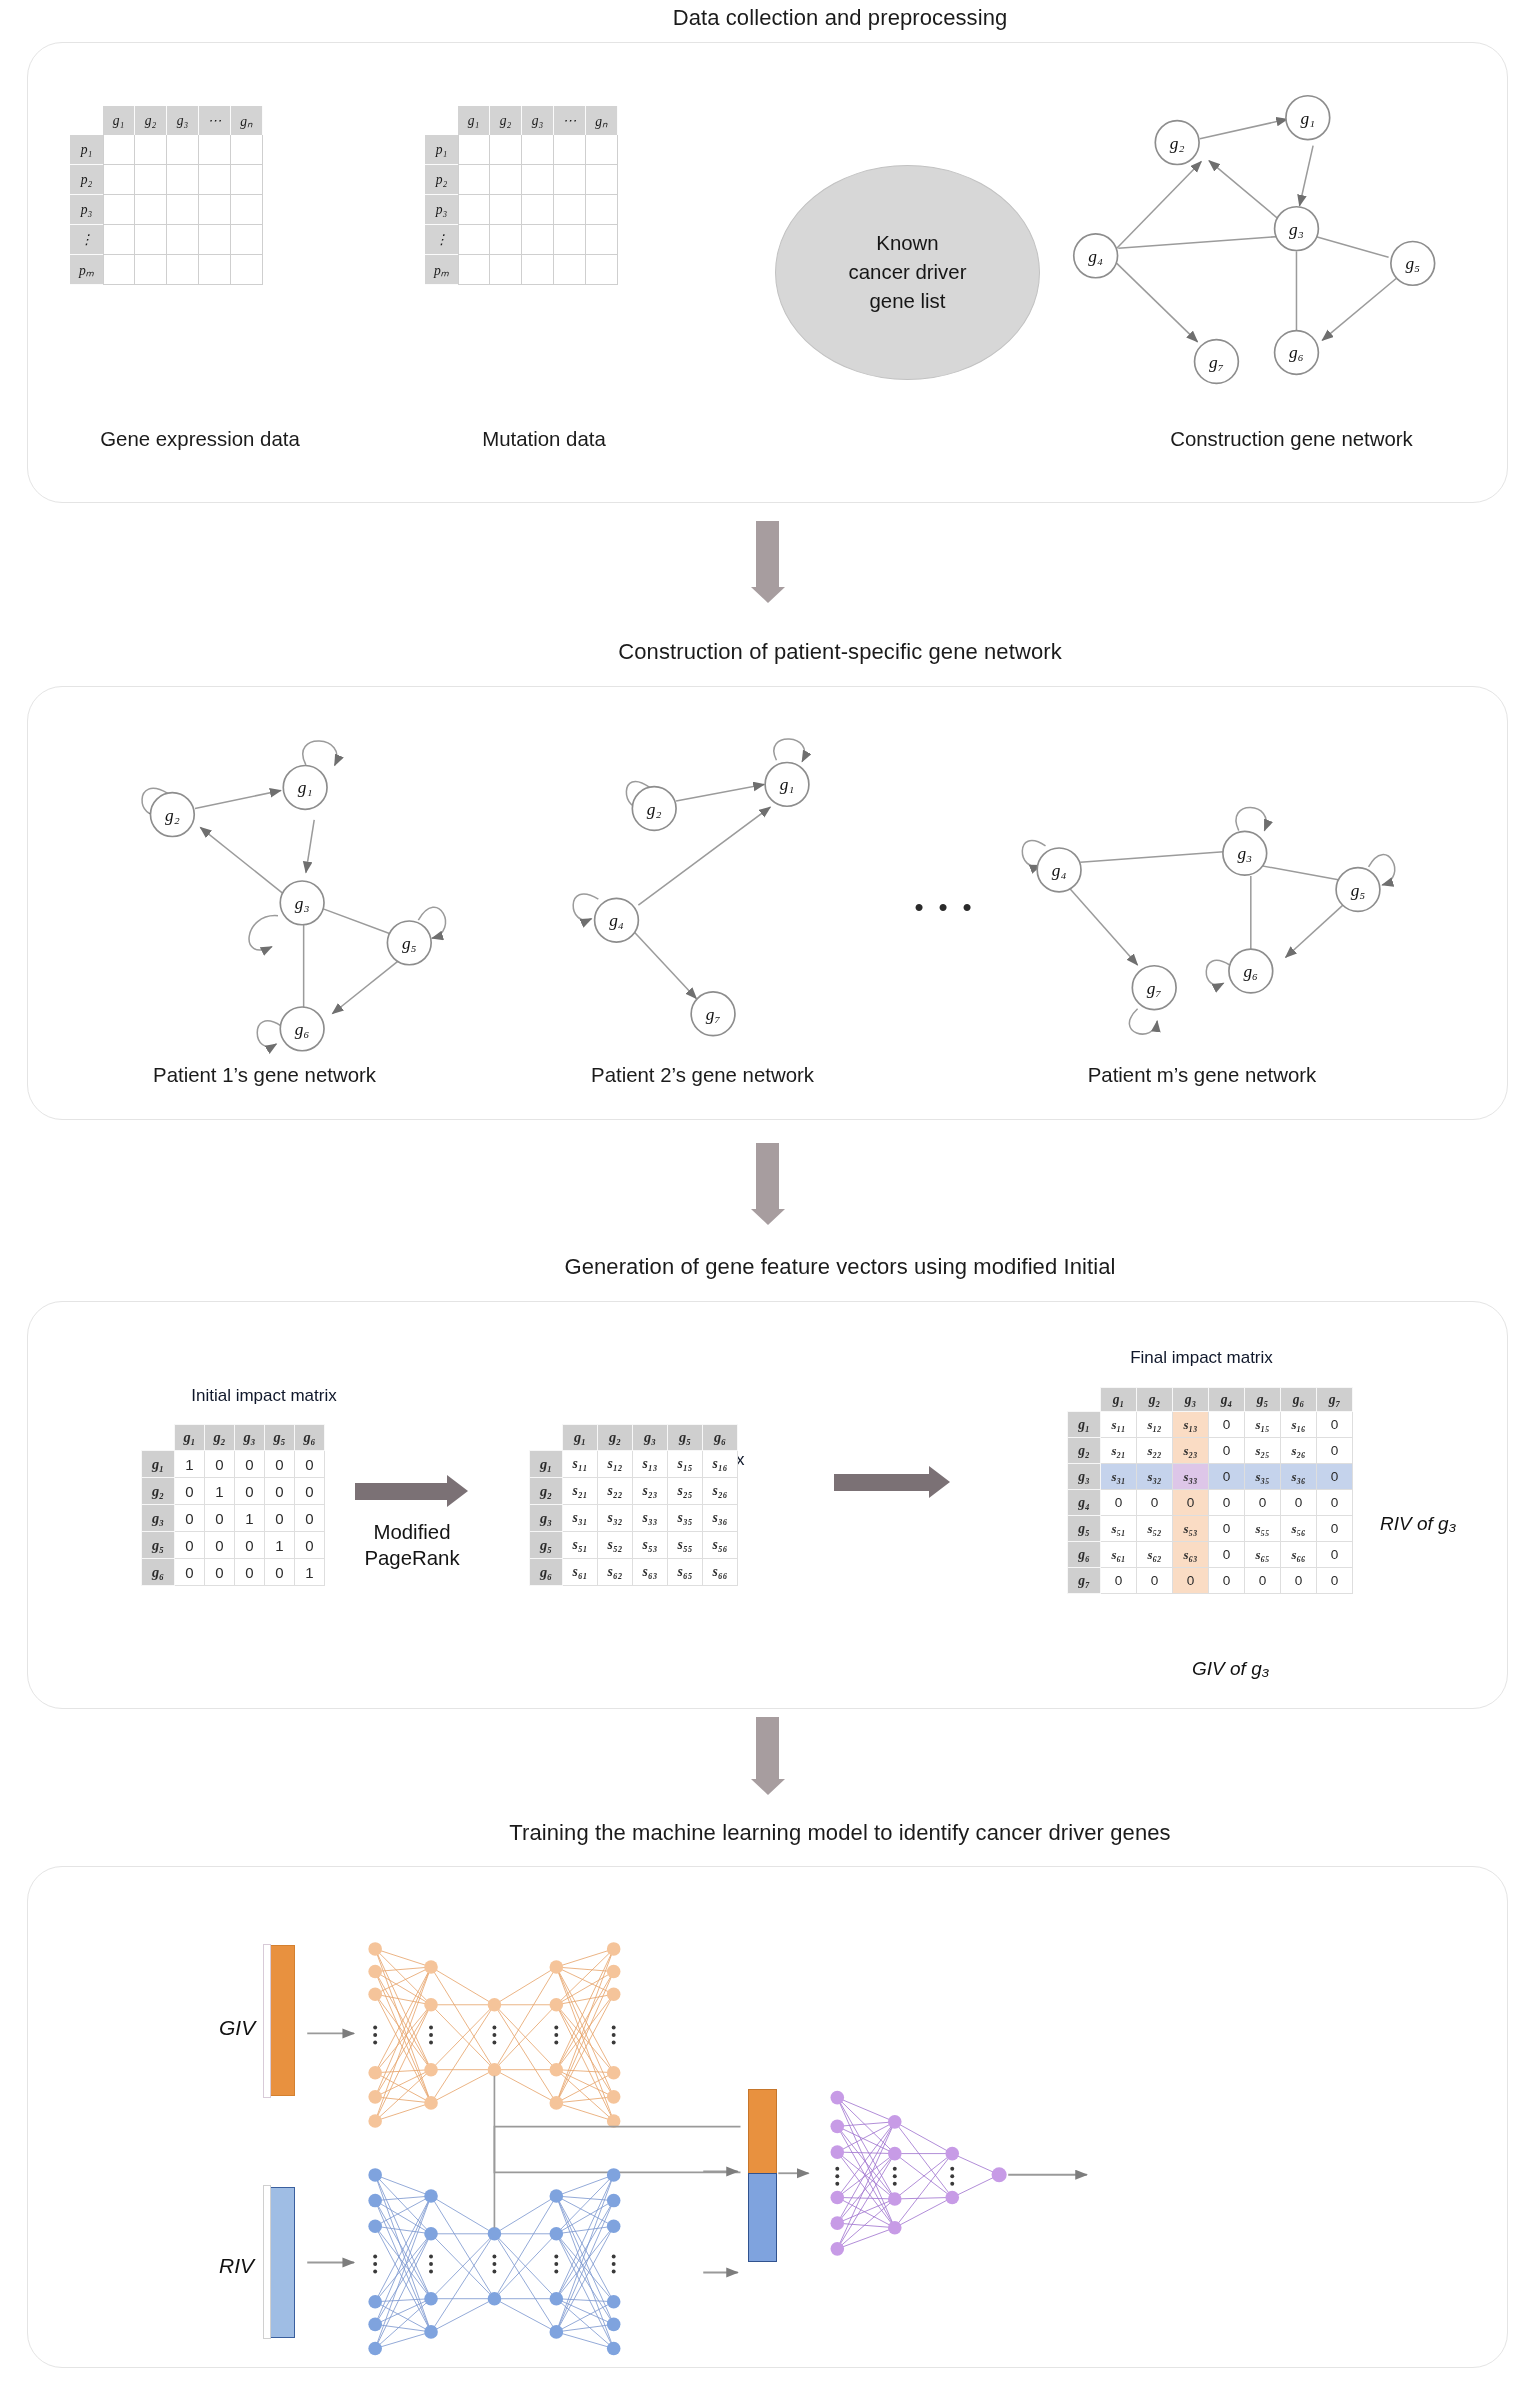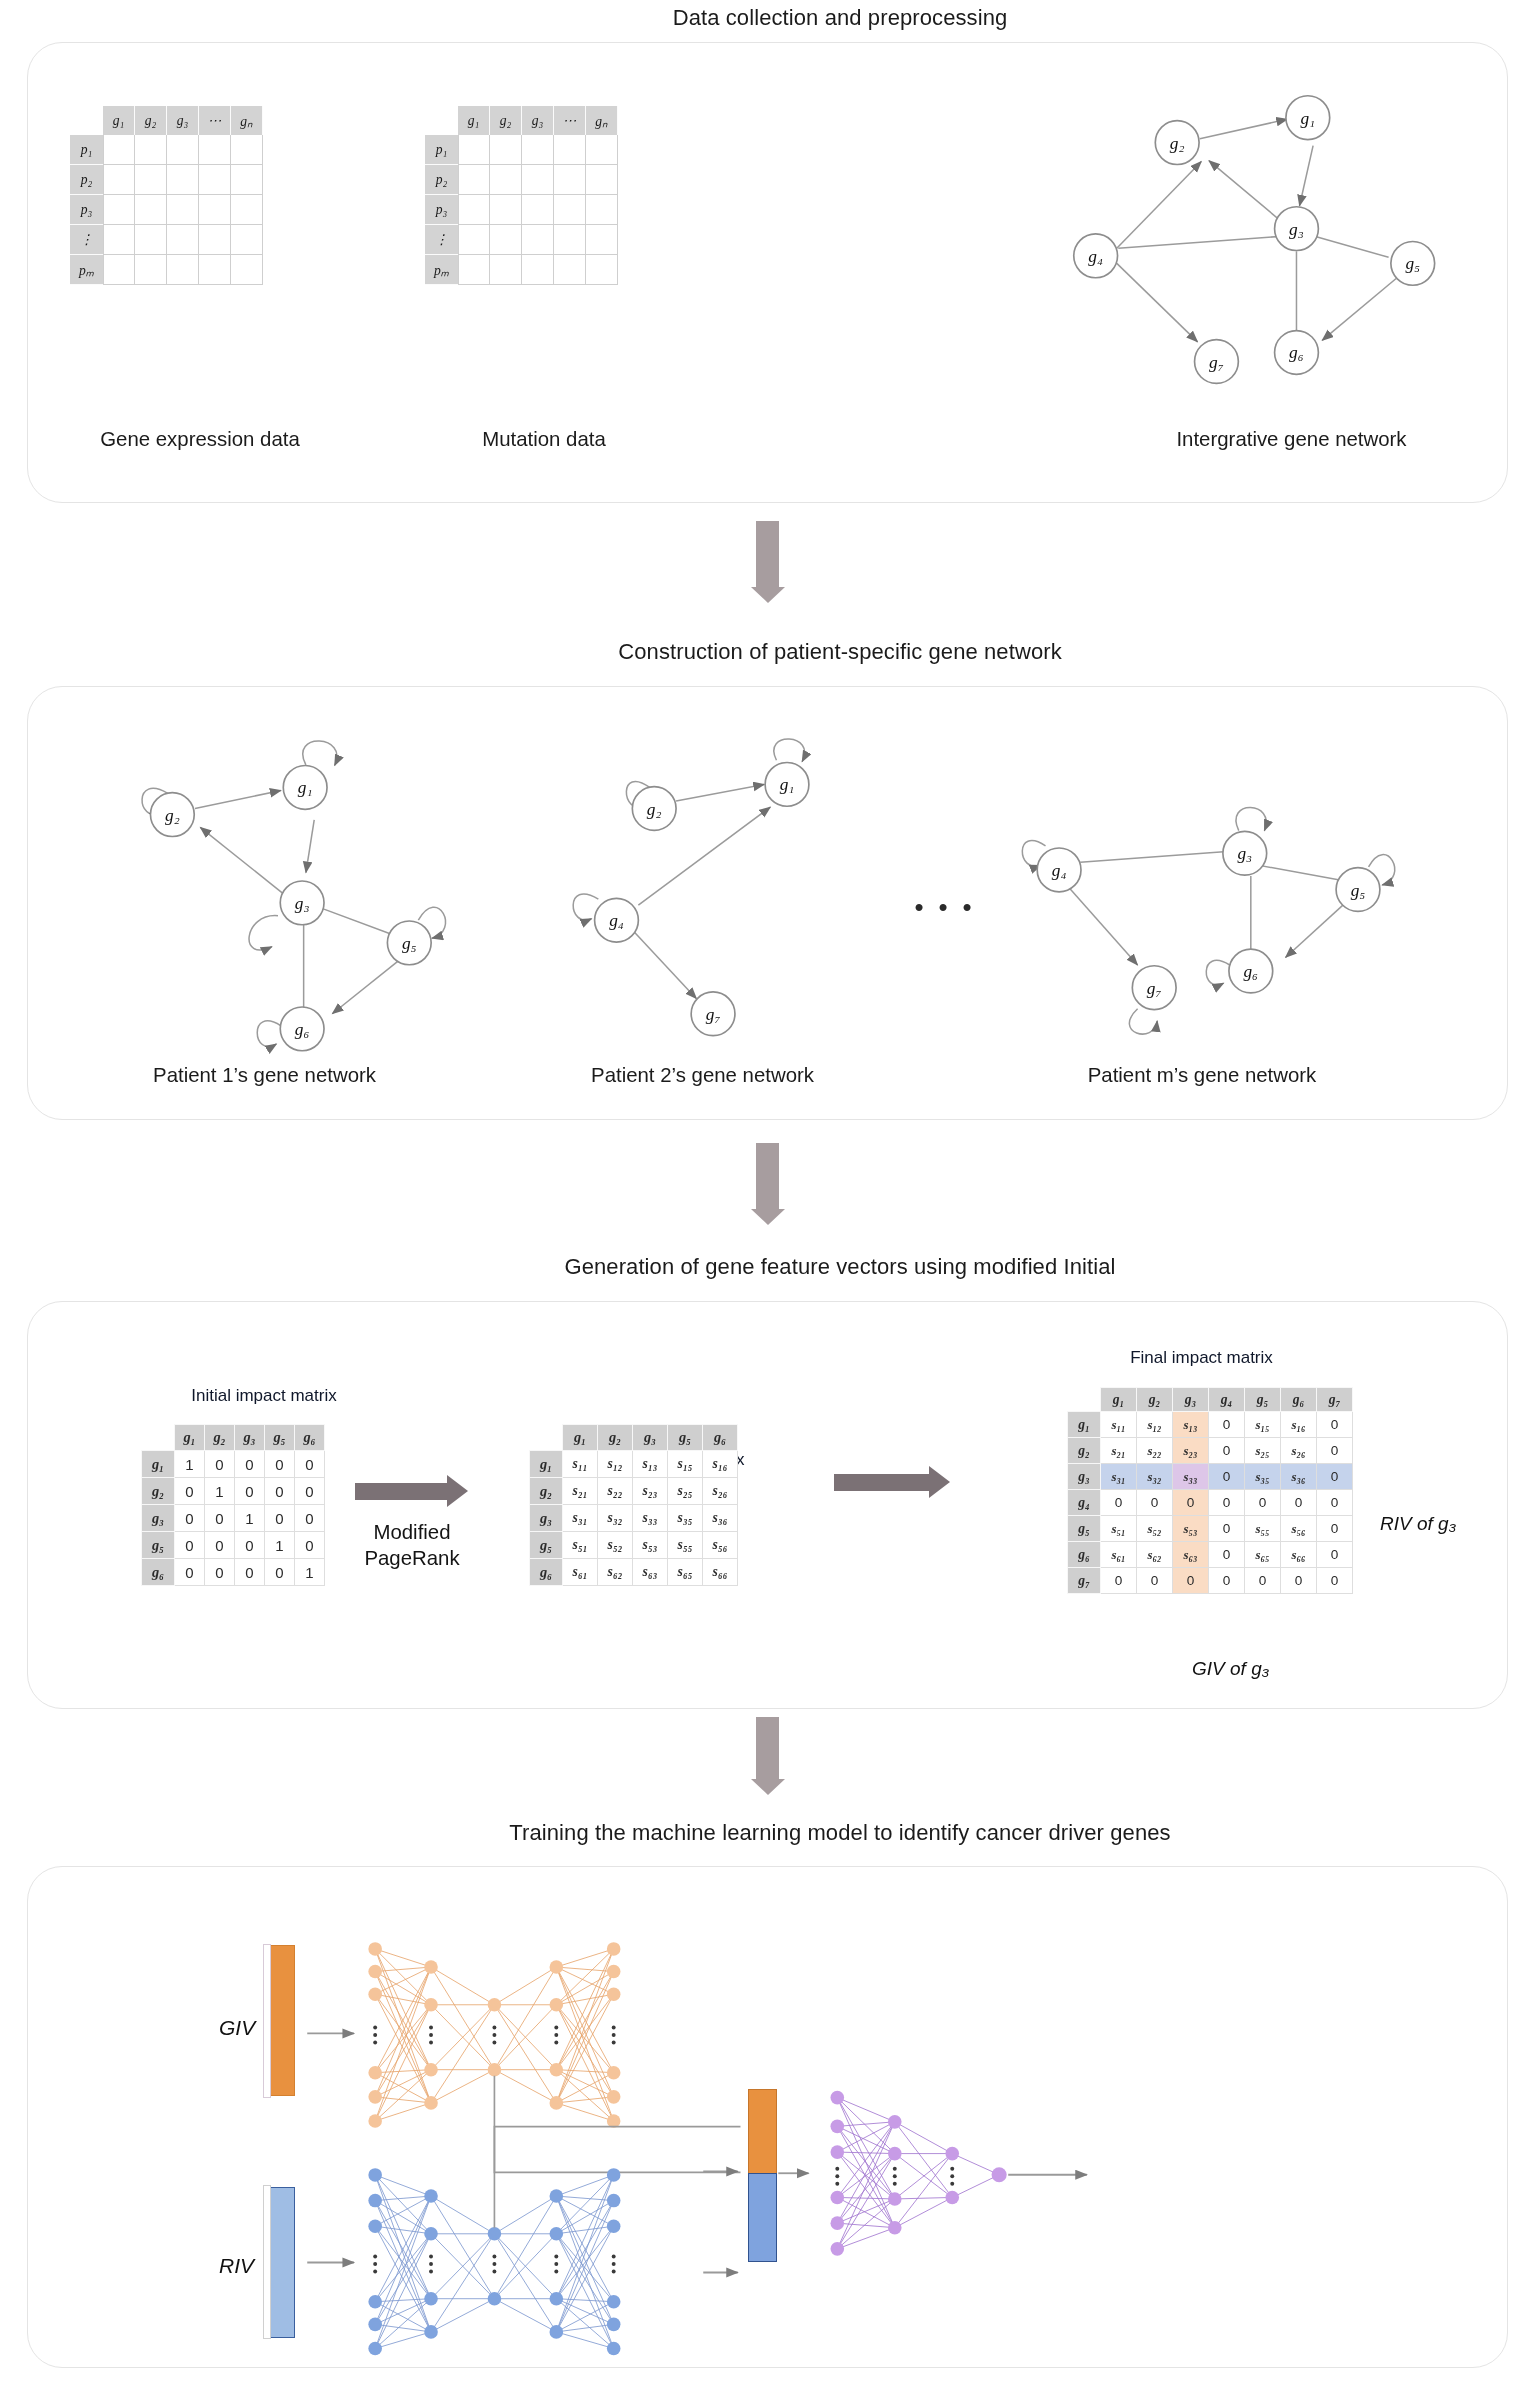--- a/index.html
+++ b/index.html
@@ -269,20 +269,25 @@
           <div class="bcell"></div>
           <div class="bcell"></div>
           <div class="bcell"></div>
           <div class="bcell"></div>
           <div class="bcell"></div>
         </div>
     </div>
   </div>
   <div class="caption" style="left:393px;top:428px;width:302px;">Mutation data</div>
 
+  <div class="ellipse" style="left:775px;top:165px;width:263px;height:213px;">
+    <span style="white-space:pre-line;">Known
+cancer driver
+gene list</span>
+  </div>
 
   <svg width="453" height="340" style="left:1073px;top:76px;" viewBox="0 0 600 450">
     <defs>
       <marker id="ah" markerWidth="9" markerHeight="9" refX="7.4" refY="3.2" orient="auto">
         <path d="M0,0 L8,3.2 L0,6.4 z" fill="#6f6f6f"></path>
       </marker>
     </defs>
     <g stroke="#9b9b9b" stroke-width="2" fill="none">
       <line x1="168" y1="83" x2="284" y2="57" marker-end="url(#ah)"></line>
       <line x1="318" y1="92" x2="300" y2="172" marker-end="url(#ah)"></line>
@@ -304,21 +309,21 @@
       <circle cx="30" cy="238" r="29" fill="#fff" stroke="#8d8d8d" stroke-width="2.2"></circle>
       <text class="nodeL" x="30" y="246" text-anchor="middle">g₄</text>
       <circle cx="450" cy="248" r="29" fill="#fff" stroke="#8d8d8d" stroke-width="2.2"></circle>
       <text class="nodeL" x="450" y="256" text-anchor="middle">g₅</text>
       <circle cx="296" cy="366" r="29" fill="#fff" stroke="#8d8d8d" stroke-width="2.2"></circle>
       <text class="nodeL" x="296" y="374" text-anchor="middle">g₆</text>
       <circle cx="190" cy="378" r="29" fill="#fff" stroke="#8d8d8d" stroke-width="2.2"></circle>
       <text class="nodeL" x="190" y="386" text-anchor="middle">g₇</text>
     </g>
   </svg>
-  <div class="caption" style="left:1065px;top:428px;width:453px;">Intergrative gene network</div>
+  <div class="caption" style="left:1065px;top:428px;width:453px;">Construction gene network</div>
 
   <div class="vconn" style="left:750px;top:521px;height:83px;">
     <div class="shaft" style="height:66px;"></div>
     <div class="head"></div>
   </div>
 
   <div class="section-title" style="top:639px;">Construction of patient-specific gene network</div>
 
   <div class="panel" style="left:27px;top:686px;width:1481px;height:434px;"></div>
 

